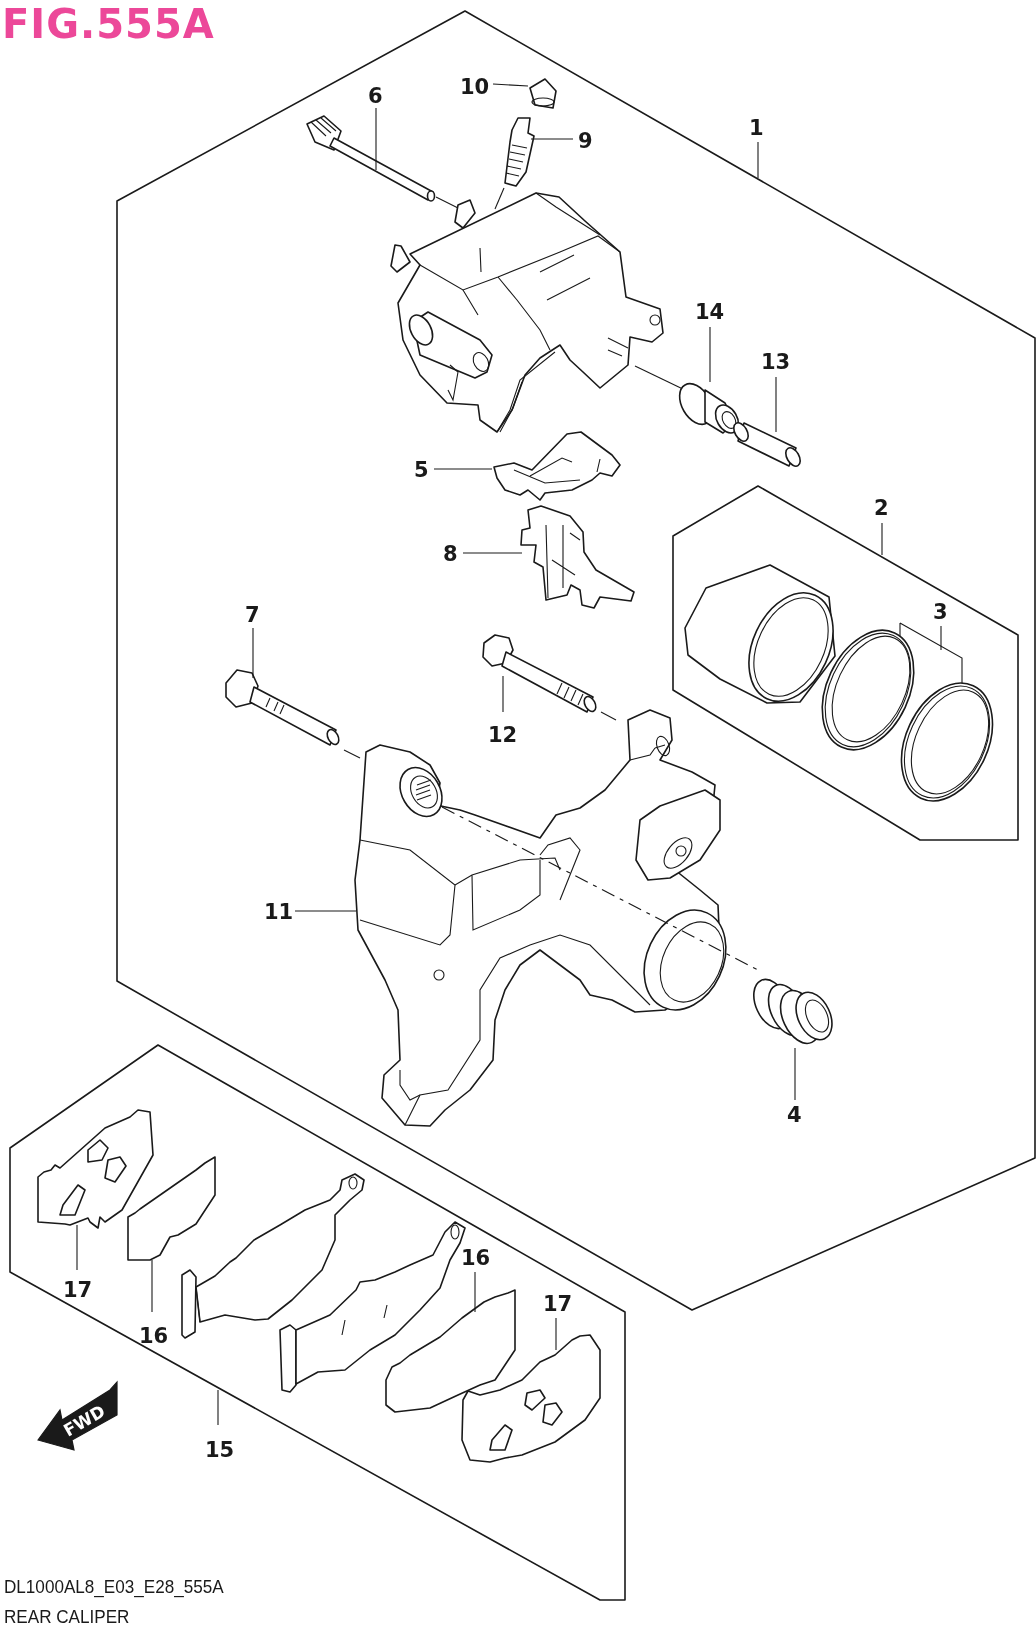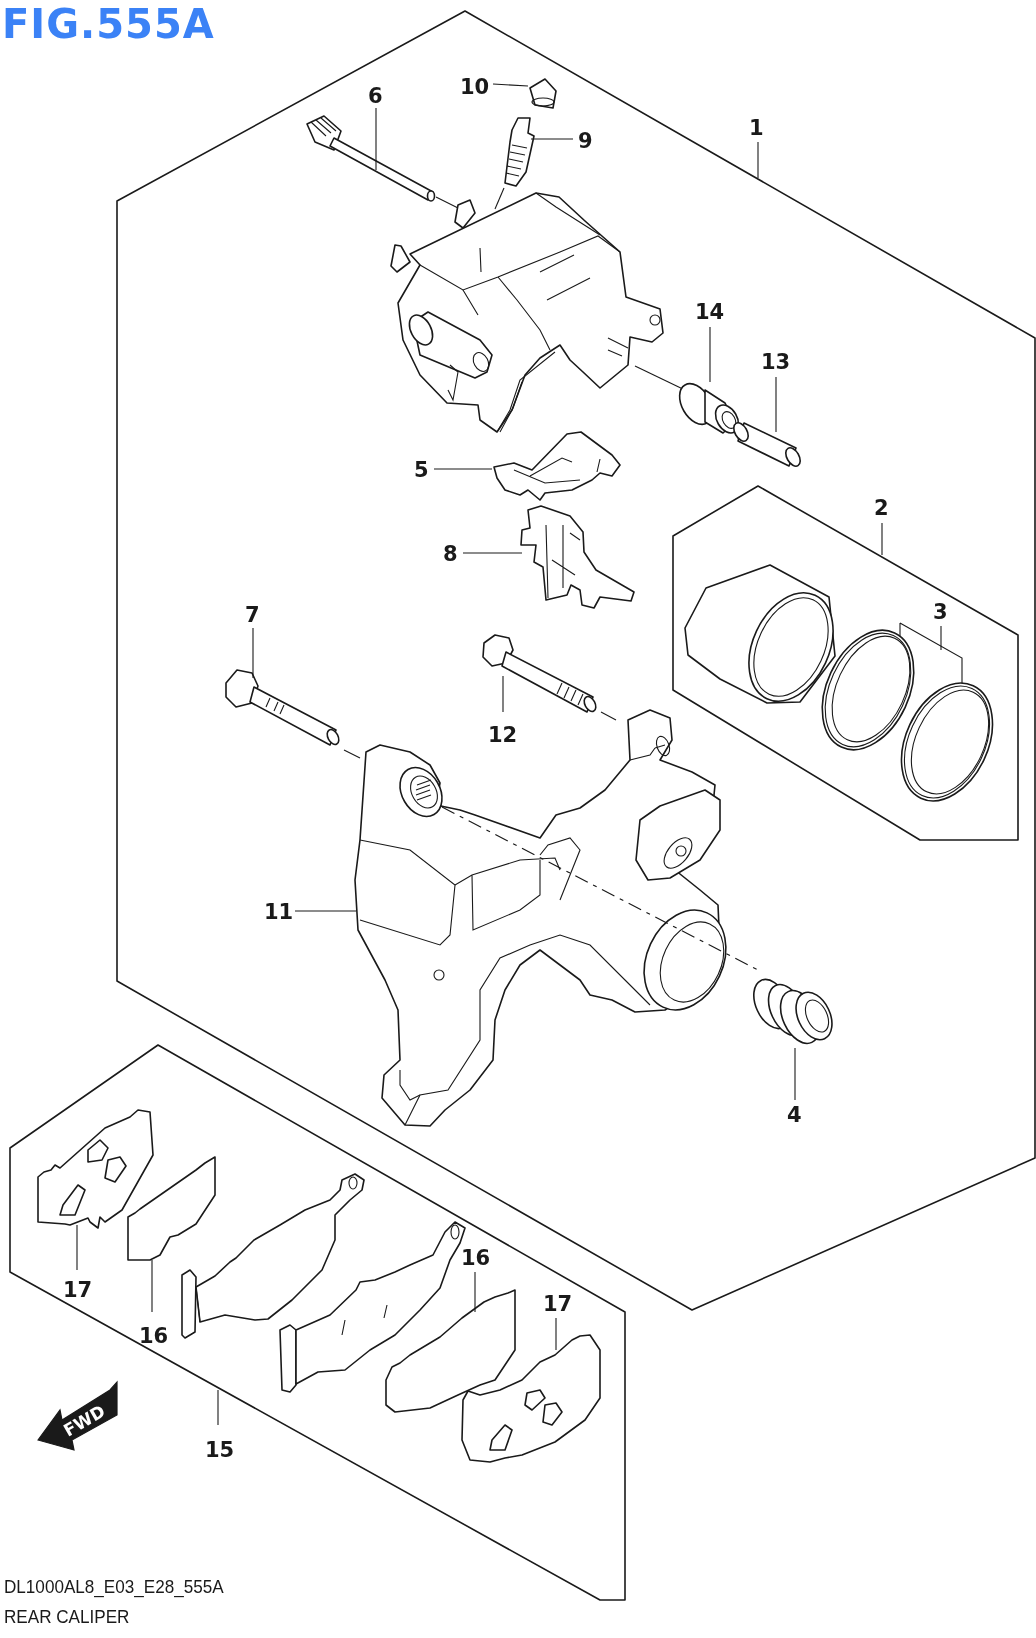--- a/index.html
+++ b/index.html
@@ -1,17 +1,17 @@
 <!DOCTYPE html>
 <html><head>
 <meta charset="utf-8">
 <style>
   html,body{margin:0;padding:0;background:#ffffff;}
   body{width:1036px;height:1638px;position:relative;overflow:hidden;font-family:"Liberation Sans",sans-serif;color:#1a1a1a;}
-  #fig-title{position:absolute;left:2px;top:0px;font-family:"DejaVu Sans",sans-serif;font-weight:bold;font-size:40px;letter-spacing:1px;line-height:48px;color:#3b82f6;}
+  #fig-title{position:absolute;left:2px;top:0px;font-family:"DejaVu Sans",sans-serif;font-weight:bold;font-size:40px;letter-spacing:1px;line-height:48px;color:#ec4899;}
   #footer-code{position:absolute;left:4px;top:1576px;font-family:"Liberation Sans",sans-serif;font-size:19px;color:#1a1a1a;transform:scaleX(0.9);transform-origin:left;}
   #footer-name{position:absolute;left:4px;top:1606px;font-family:"Liberation Sans",sans-serif;font-size:19px;color:#1a1a1a;transform:scaleX(0.9);transform-origin:left;}
   svg#diagram{position:absolute;left:0;top:0;}
   .ln{fill:none;stroke:#1a1a1a;stroke-width:1.6;stroke-linejoin:round;stroke-linecap:round;}
   .thin{fill:none;stroke:#1a1a1a;stroke-width:1.1;}
   .fillw{fill:#fff;stroke:#1a1a1a;stroke-width:1.6;stroke-linejoin:round;}
   .dash{fill:none;stroke:#1a1a1a;stroke-width:1.2;stroke-dasharray:14 6 4 6;}
   .callout-label{font-family:"DejaVu Sans",sans-serif;font-weight:bold;font-size:21px;fill:#1a1a1a;}
   .fwd-text{font-family:"DejaVu Sans",sans-serif;font-weight:bold;font-size:17px;fill:#fff;}
 </style>

